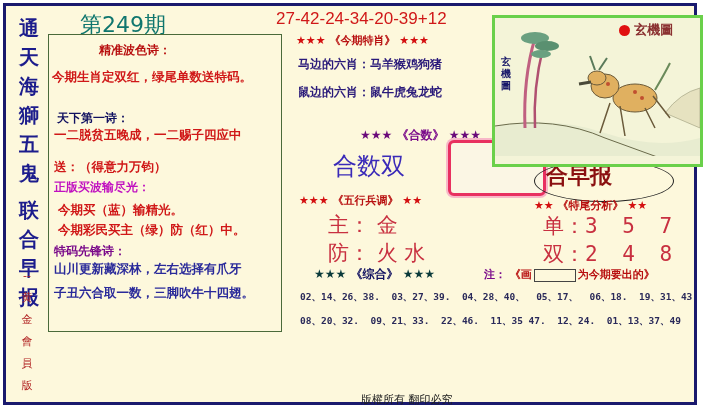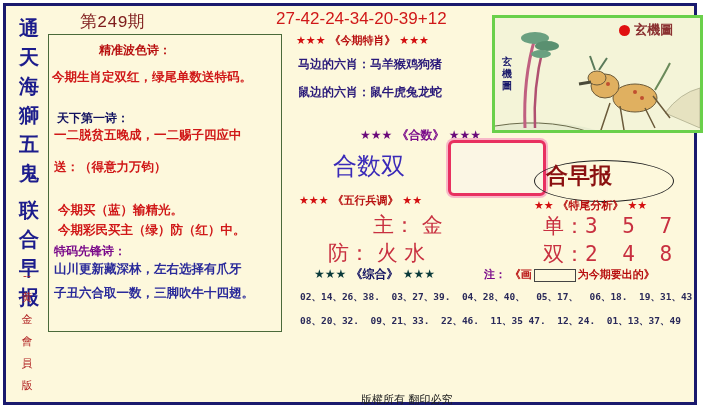--- a/index.html
+++ b/index.html
@@ -14,21 +14,21 @@
   .pline { font-family:"DejaVu Serif", serif; font-weight:bold; font-size:12.5px; }
   .red { color:#d01818; }
   .dred { color:#b81010; }
   .purple { color:#7a0a8a; }
   .blue { color:#2a2a9a; }
   .navy { color:#101060; }
   .magenta { color:#c010c0; }
   .stars-red { color:#d41010; font-size:11px; font-weight:bold; letter-spacing:0; }
   .stars-purple { color:#6a0a7a; font-size:12px; font-weight:bold; }
   .stars-dark { color:#0a3a3a; font-size:12px; font-weight:bold; }
-  .imgbox { position:absolute; left:486px; top:9px; width:211px; height:118px; background:#f4f4d8; border:3px solid #6ad04a; box-sizing:border-box; overflow:hidden;text-align:center; }
+  .imgbox { position:absolute; left:486px; top:9px; width:211px; height:152px; background:#f4f4d8; border:3px solid #6ad04a; box-sizing:border-box; overflow:hidden; }
   .redbox { position:absolute; left:442px; top:134px; width:92px; height:50px; border:3px solid #e83060; border-radius:6px; box-shadow:0 0 0 2px #f8b8c8; background:#fbf6e4; }
   .oval { position:absolute; left:528px; top:154px; width:138px; height:40px; border:1.5px solid #222; border-radius:50%; }
   .nums { font-family:"DejaVu Sans Mono", monospace; font-size:9.5px; font-weight:bold; color:#2a2a5a; }
   .bignum { font-family:"DejaVu Sans Mono", monospace; color:#c83040; font-size:21px; letter-spacing:6px; }
   .notebox { display:inline-block; width:40px; height:11px; border:1px solid #444; vertical-align:middle; margin:0 2px; }
 </style>
 </head>
 <body>
 
 <div class="frame">
@@ -40,29 +40,30 @@
     <span class="ch">獅</span>
     <span class="ch">五</span>
     <span class="ch" style="margin-bottom:8px">鬼</span>
     <span class="ch">联</span>
     <span class="ch">合</span>
     <span class="ch">早</span>
     <span class="ch">报</span>
   </div>
   <div class="vsub">--黄金會員版</div>
 
-  <div class="abs" style="left:74px; top:4px; font-size:17px; color:#7f1d1d;font-family:Liberation Mono, monospace;">第249期</div>
+  <div class="abs" style="left:74px; top:4px; font-size:22px; color:#0f766e;">第249期</div>
   <div class="abs red" style="left:270px; top:3px; font-size:17px; font-family:'Liberation Sans', sans-serif;">27-42-24-34-20-39+12</div>
 
   <div class="poembox"></div>
   <div class="abs phead dred" style="left:51px; top:36px;margin-left:42px;">精准波色诗：</div>
   <div class="abs pline red" style="left:46px; top:63px;">今期生肖定双红，绿尾单数送特码。</div>
   <div class="abs phead navy" style="left:51px; top:104px;">天下第一诗：</div>
   <div class="abs pline red" style="left:48px; top:121px;">一二脱贫五晚成，一二赐子四应中</div>
   <div class="abs pline red" style="left:48px; top:153px;">送：（得意力万钧）</div>
+  <div class="abs phead magenta" style="left:48px; top:173px;">正版买波输尽光：</div>
   <div class="abs pline red" style="left:52px; top:196px;">今期买（蓝）输精光。</div>
   <div class="abs pline red" style="left:52px; top:216px;">今期彩民买主（绿）防（红）中。</div>
   <div class="abs phead purple" style="left:48px; top:237px;">特码先锋诗：</div>
   <div class="abs pline blue" style="left:48px; top:255px;">山川更新藏深林，左右选择有爪牙</div>
   <div class="abs pline blue" style="left:48px; top:279px;">子丑六合取一数，三脚吹牛十四翅。</div>
 
   <div class="abs" style="left:290px; top:27px; font-size:11px; font-weight:bold;">
     <span class="stars-red">★★★</span>
     <span class="dred">《今期特肖》</span>
     <span class="stars-red">★★★</span>
@@ -111,21 +112,21 @@
       <span style="vertical-align:middle; font-weight:bold;">玄機圖</span>
     </div>
     <div class="abs" style="left:6px; top:38px; width:12px; font-size:10px; line-height:12px; white-space:normal; color:#1a1a6a; font-weight:bold;">玄機圖</div>
   </div>
 
   <div class="abs" style="left:293px; top:187px; font-size:11px; font-weight:bold;">
     <span class="stars-red">★★★</span>
     <span class="dred">《五行兵调》</span>
     <span class="stars-red">★★</span>
   </div>
-  <div class="abs" style="left:322px; top:205px; font-size:21px; color:#c83040;margin-left:45px;">
+  <div class="abs" style="left:322px; top:205px; font-size:21px; color:#c83040;">
     <span>主：</span>
     <span>金</span>
   </div>
   <div class="abs" style="left:322px; top:233px; font-size:21px; color:#c83040;">
     <span>防：</span>
     <span>火 水</span>
   </div>
 
   <div class="abs" style="left:528px; top:192px; font-size:11px; font-weight:bold;">
     <span class="stars-red">★★</span>

